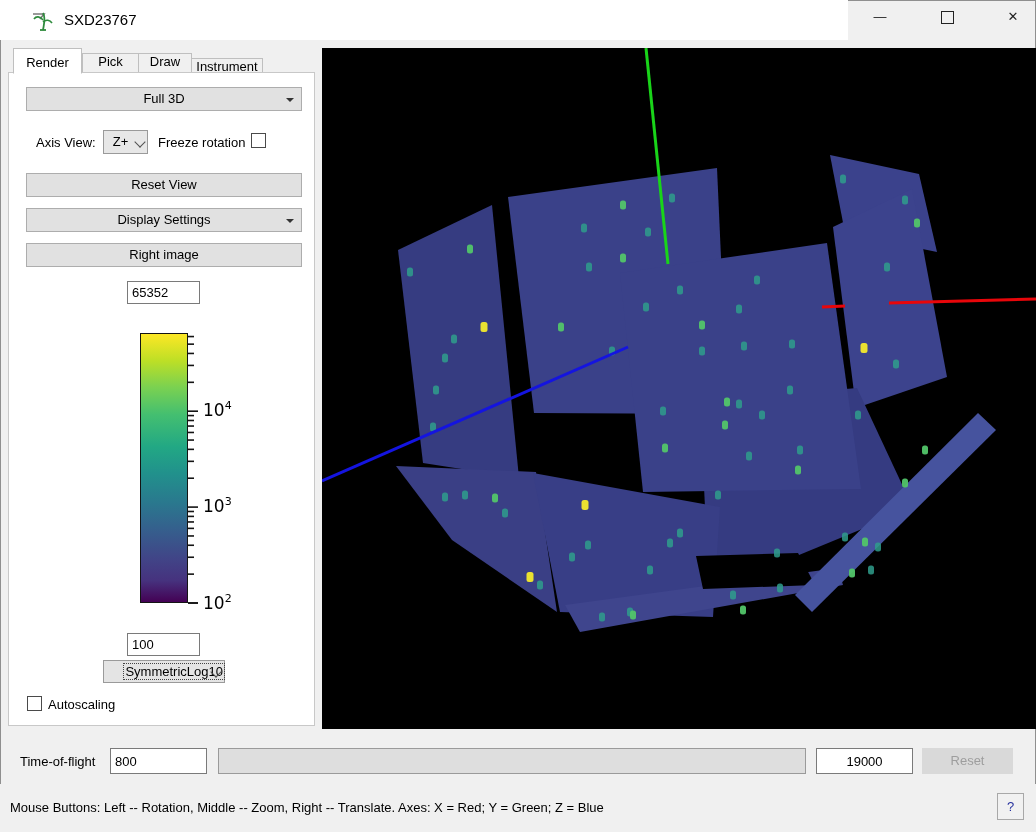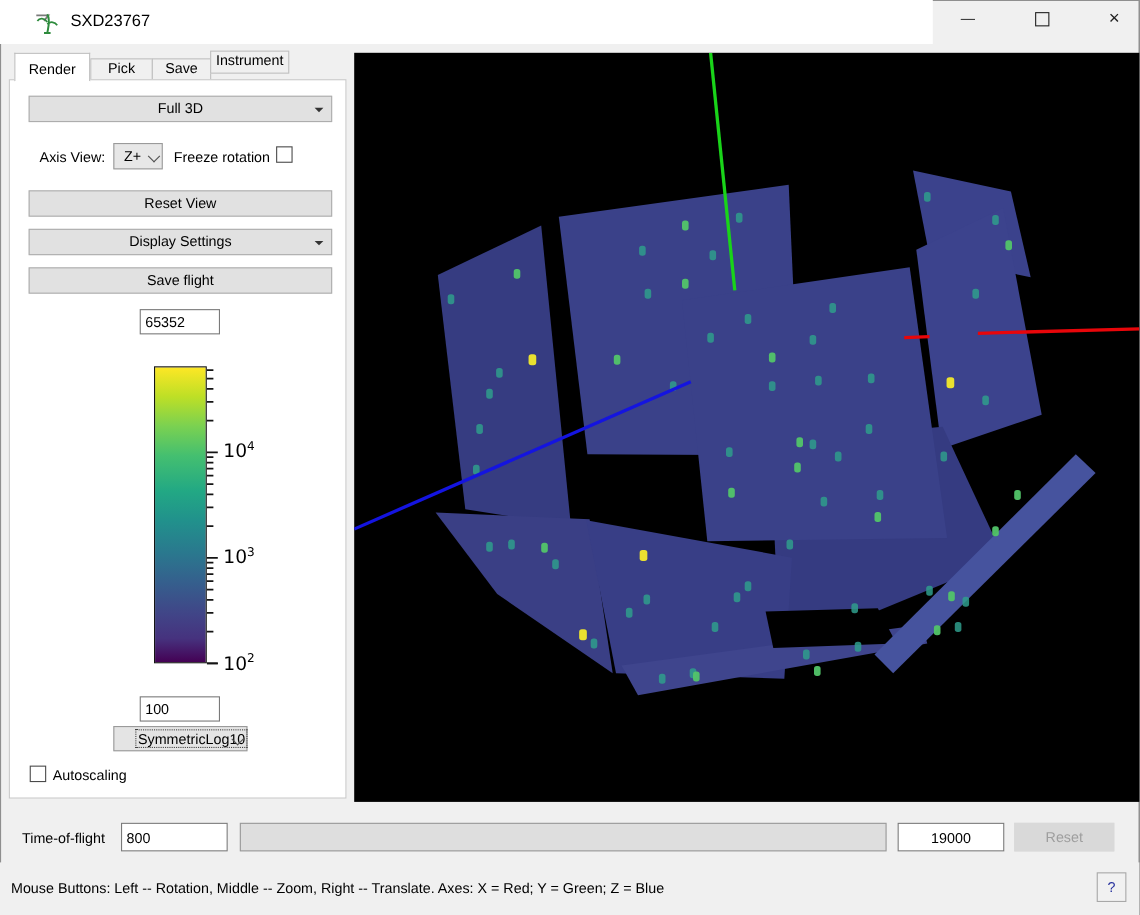--- a/index.html
+++ b/index.html
@@ -65,23 +65,23 @@
   </div>
 </div>
 
 <div class="abs tab active" style="left:13px;top:48px;width:69px">
   <span>Render</span>
 </div>
 <div class="abs tab" style="left:82px;top:53px;width:57px">
   <span>Pick</span>
 </div>
 <div class="abs tab" style="left:138px;top:53px;width:54px">
-  <span>Save</span>
-</div>
-<div class="abs tab" style="left:191px;top:46px;width:72px">
+  <span>Draw</span>
+</div>
+<div class="abs tab" style="left:191px;top:58px;width:72px">
   <span>Instrument</span>
 </div>
 
 <div class="abs" id="pane"></div>
 
 <div class="abs btn" style="left:26px;top:87px;width:276px;height:24px">
   <span>Full 3D</span>
   <span class="abs drop-arrow" style="left:259px"></span>
 </div>
 
@@ -94,21 +94,21 @@
 <div class="abs cb" style="left:251px;top:133px"></div>
 
 <div class="abs btn" style="left:26px;top:173px;width:276px;height:24px">
   <span>Reset View</span>
 </div>
 <div class="abs btn" style="left:26px;top:208px;width:276px;height:24px">
   <span>Display Settings</span>
   <span class="abs drop-arrow" style="left:259px"></span>
 </div>
 <div class="abs btn" style="left:26px;top:243px;width:276px;height:24px">
-  <span>Save flight</span>
+  <span>Right image</span>
 </div>
 
 <input class="abs field" style="left: 127px; top: 281px; width: 73px; height: 23px;" value="65352">
 
 <div class="abs" id="cbar"></div>
 <svg class="abs" style="left:188px;top:330px" width="40" height="280" id="cbar-ticks">
     <line x1="0" x2="10" y1="273" y2="273" stroke="#141414" stroke-width="1.6"></line>
     <line x1="0" x2="6" y1="244.1294405929822" y2="244.1294405929822" stroke="#141414" stroke-width="1.6"></line>
     <line x1="0" x2="6" y1="227.24124596503435" y2="227.24124596503435" stroke="#141414" stroke-width="1.6"></line>
     <line x1="0" x2="6" y1="215.2588811859644" y2="215.2588811859644" stroke="#141414" stroke-width="1.6"></line>

